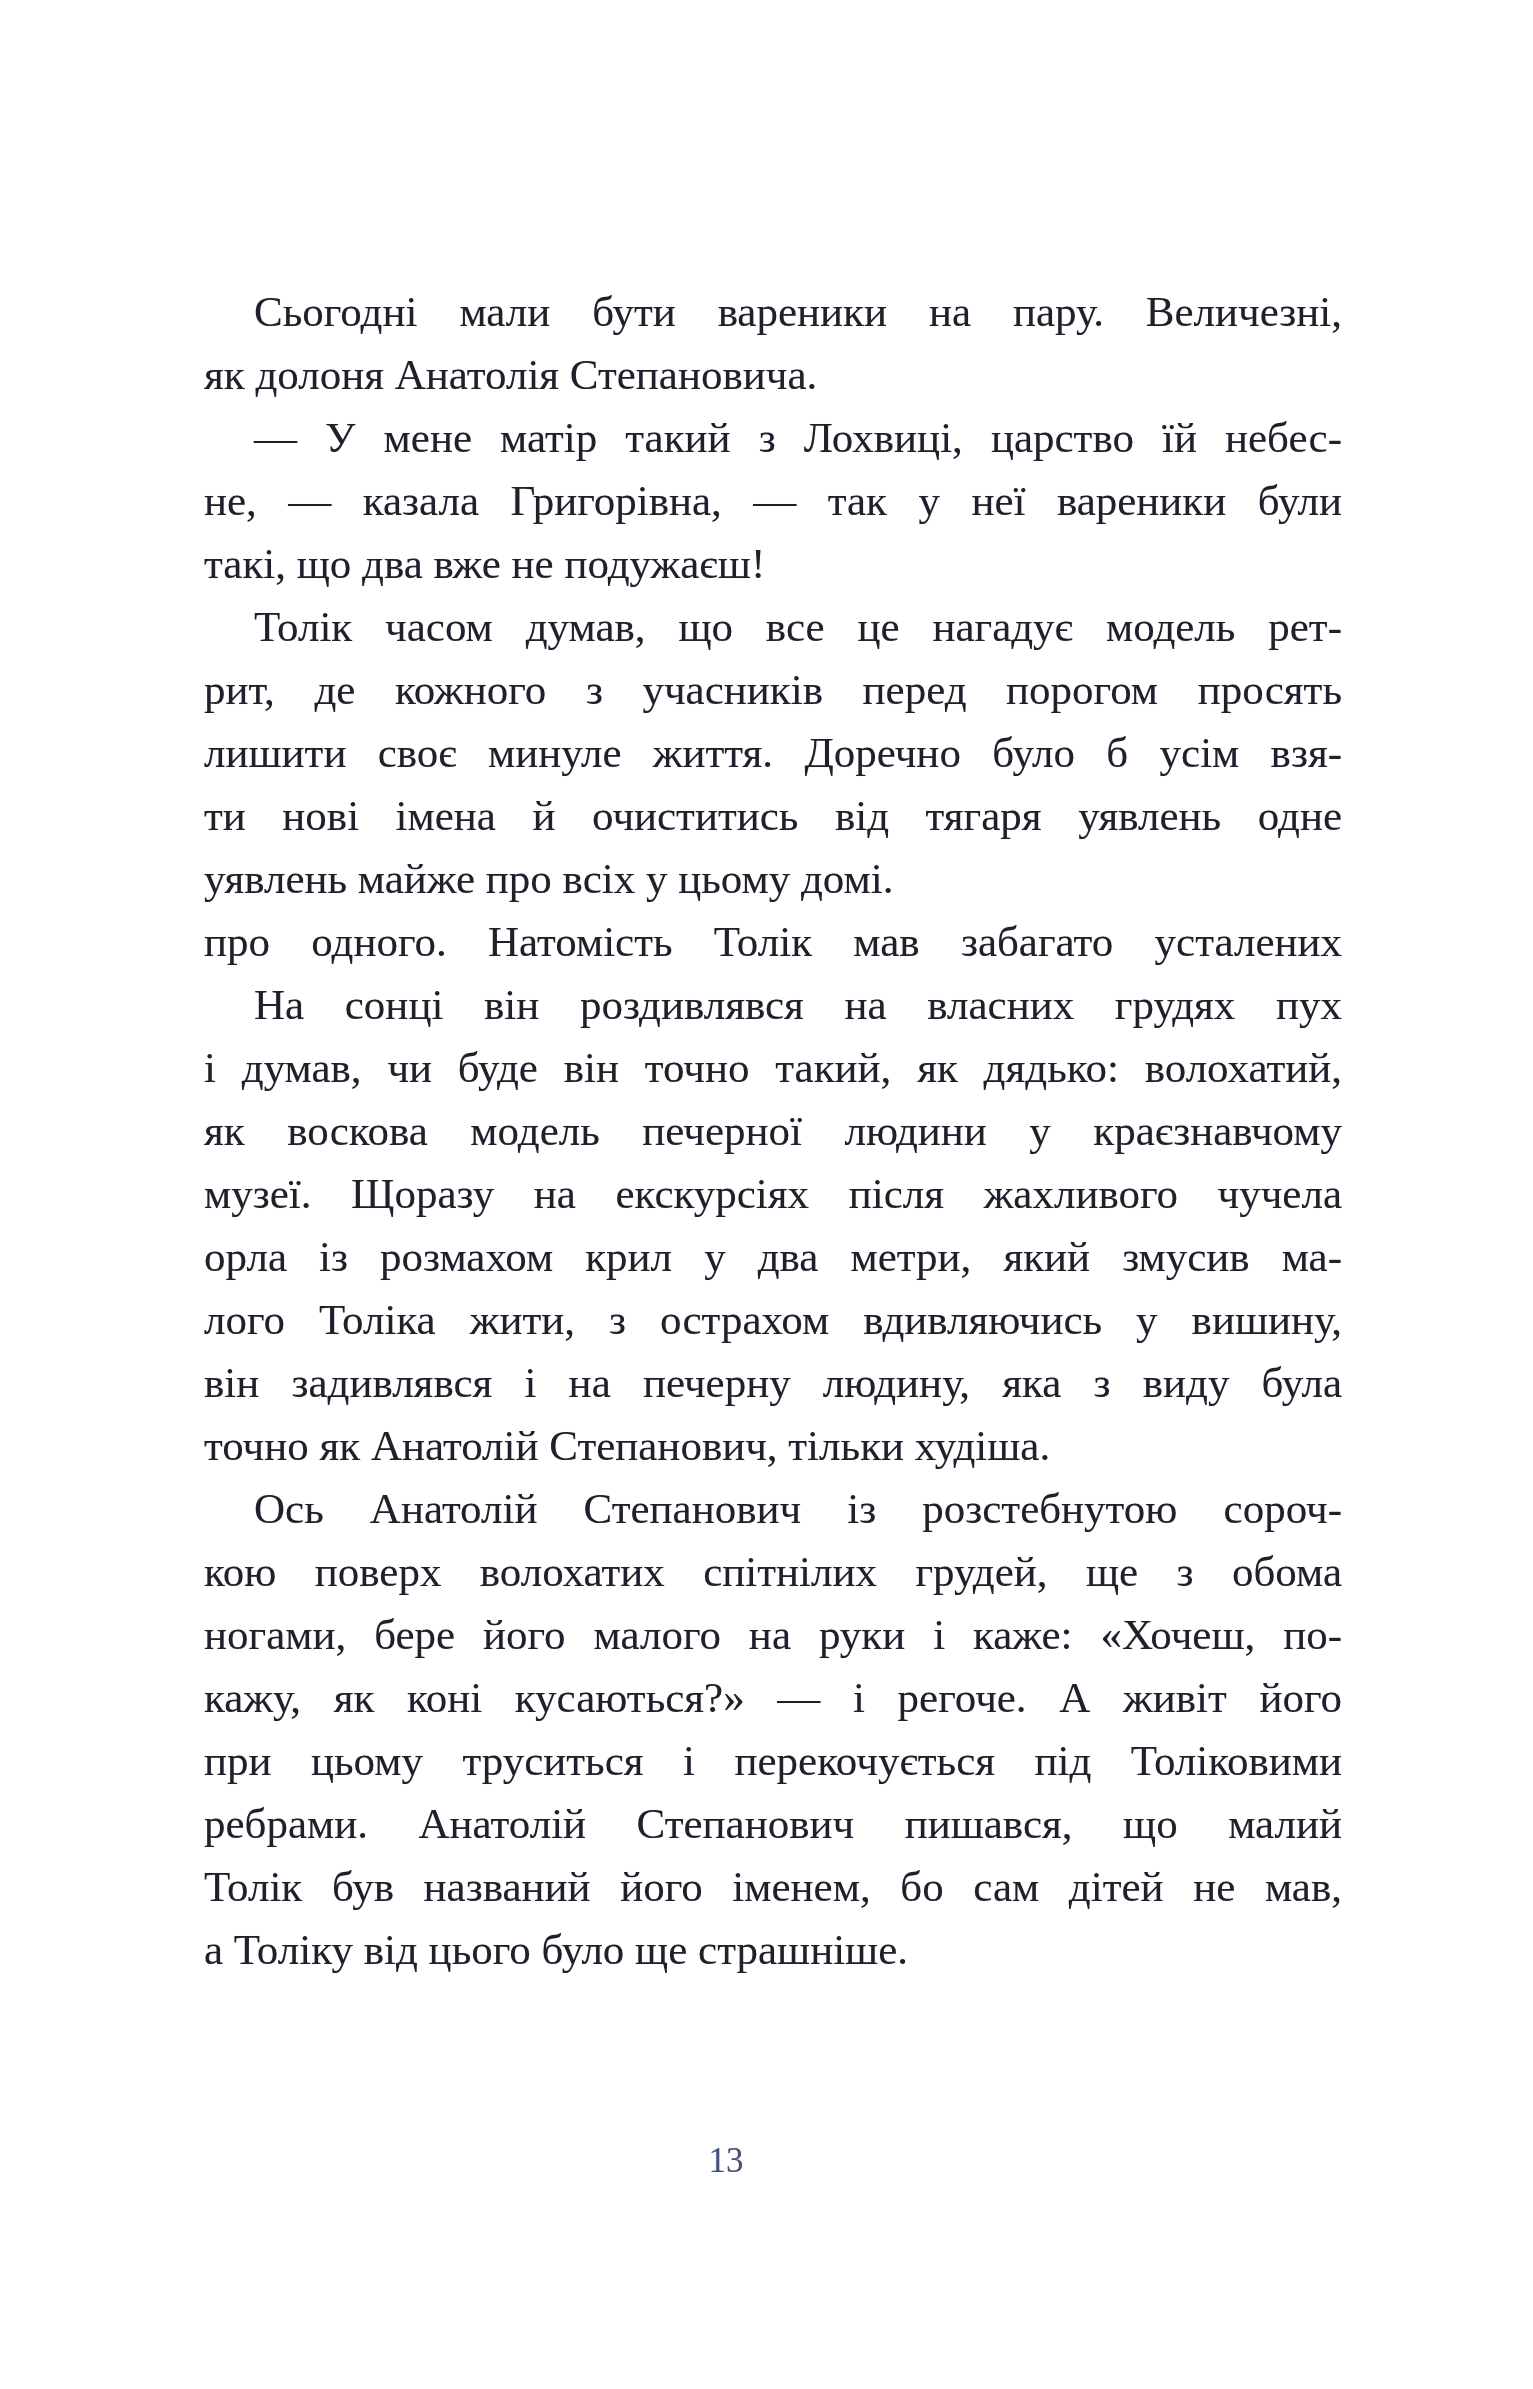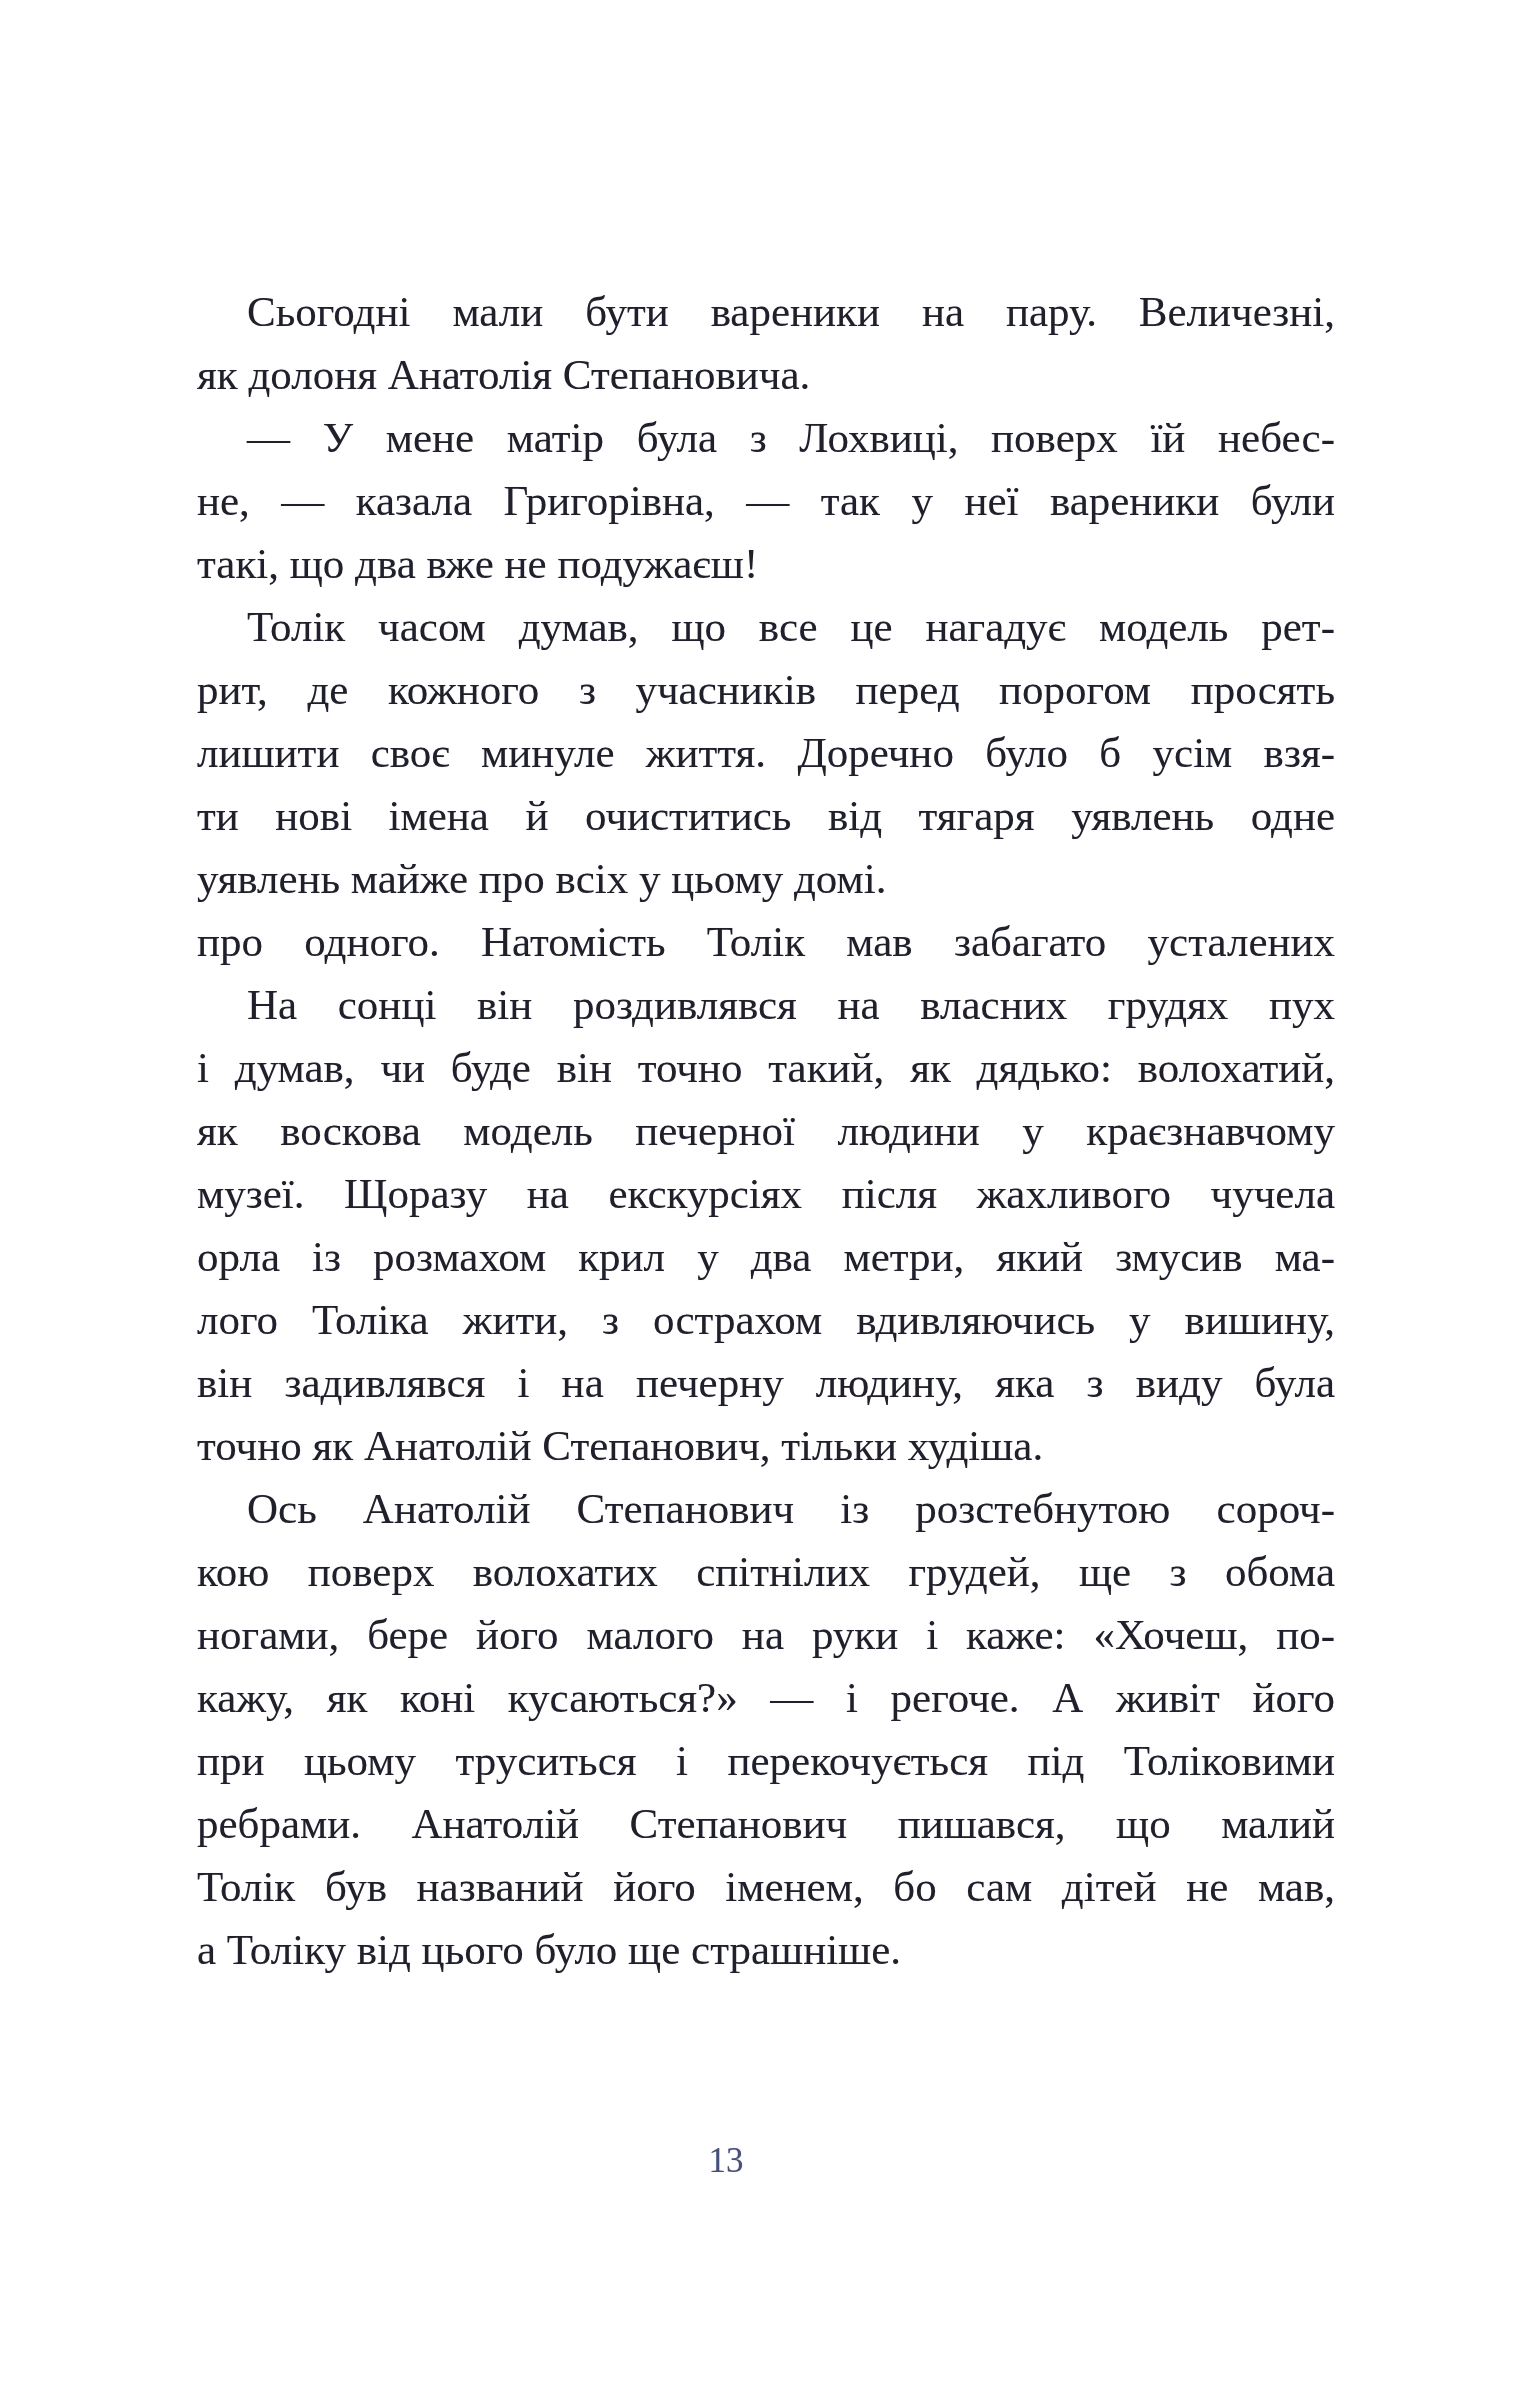--- a/index.html
+++ b/index.html
@@ -10,21 +10,21 @@
   .page {
     position: relative;
     width: 1534px;
     height: 2389px;
     background: #ffffff;
     overflow: hidden;
     font-family: "Liberation Serif", "DejaVu Serif", serif;
   }
   .text-block {
     position: absolute;
-    left: 197px;
+    left: 204px;
     top: 280px;
     width: 1138px;
     font-size: 43px;
     line-height: 63px;
     color: #20202a;
     text-shadow: 0 0 0.8px rgba(70, 70, 130, 0.30);
   }
   .paragraph { margin: 0; padding: 0; }
   .line {
     text-align: justify;
@@ -53,21 +53,21 @@
 
 <div class="page">
   <div class="text-block">
 
     <div class="paragraph">
       <div class="line indent">Сьогодні мали бути вареники на пару. Величезні,</div>
       <div class="line last">як долоня Анатолія Степановича.</div>
     </div>
 
     <div class="paragraph">
-      <div class="line indent">— У мене матір була з Лохвиці, поверх їй небес-</div>
+      <div class="line indent">— У мене матір такий з Лохвиці, царство їй небес-</div>
       <div class="line">не, — казала Григорівна, — так у неї вареники були</div>
       <div class="line last">такі, що два вже не подужаєш!</div>
     </div>
 
     <div class="paragraph">
       <div class="line indent">Толік часом думав, що все це нагадує модель рет-</div>
       <div class="line">рит, де кожного з учасників перед порогом просять</div>
       <div class="line">лишити своє минуле життя. Доречно було б усім взя-</div>
       <div class="line">ти нові імена й очиститись від тягаря уявлень одне</div>
       <div class="line last">уявлень майже про всіх у цьому домі.</div>

